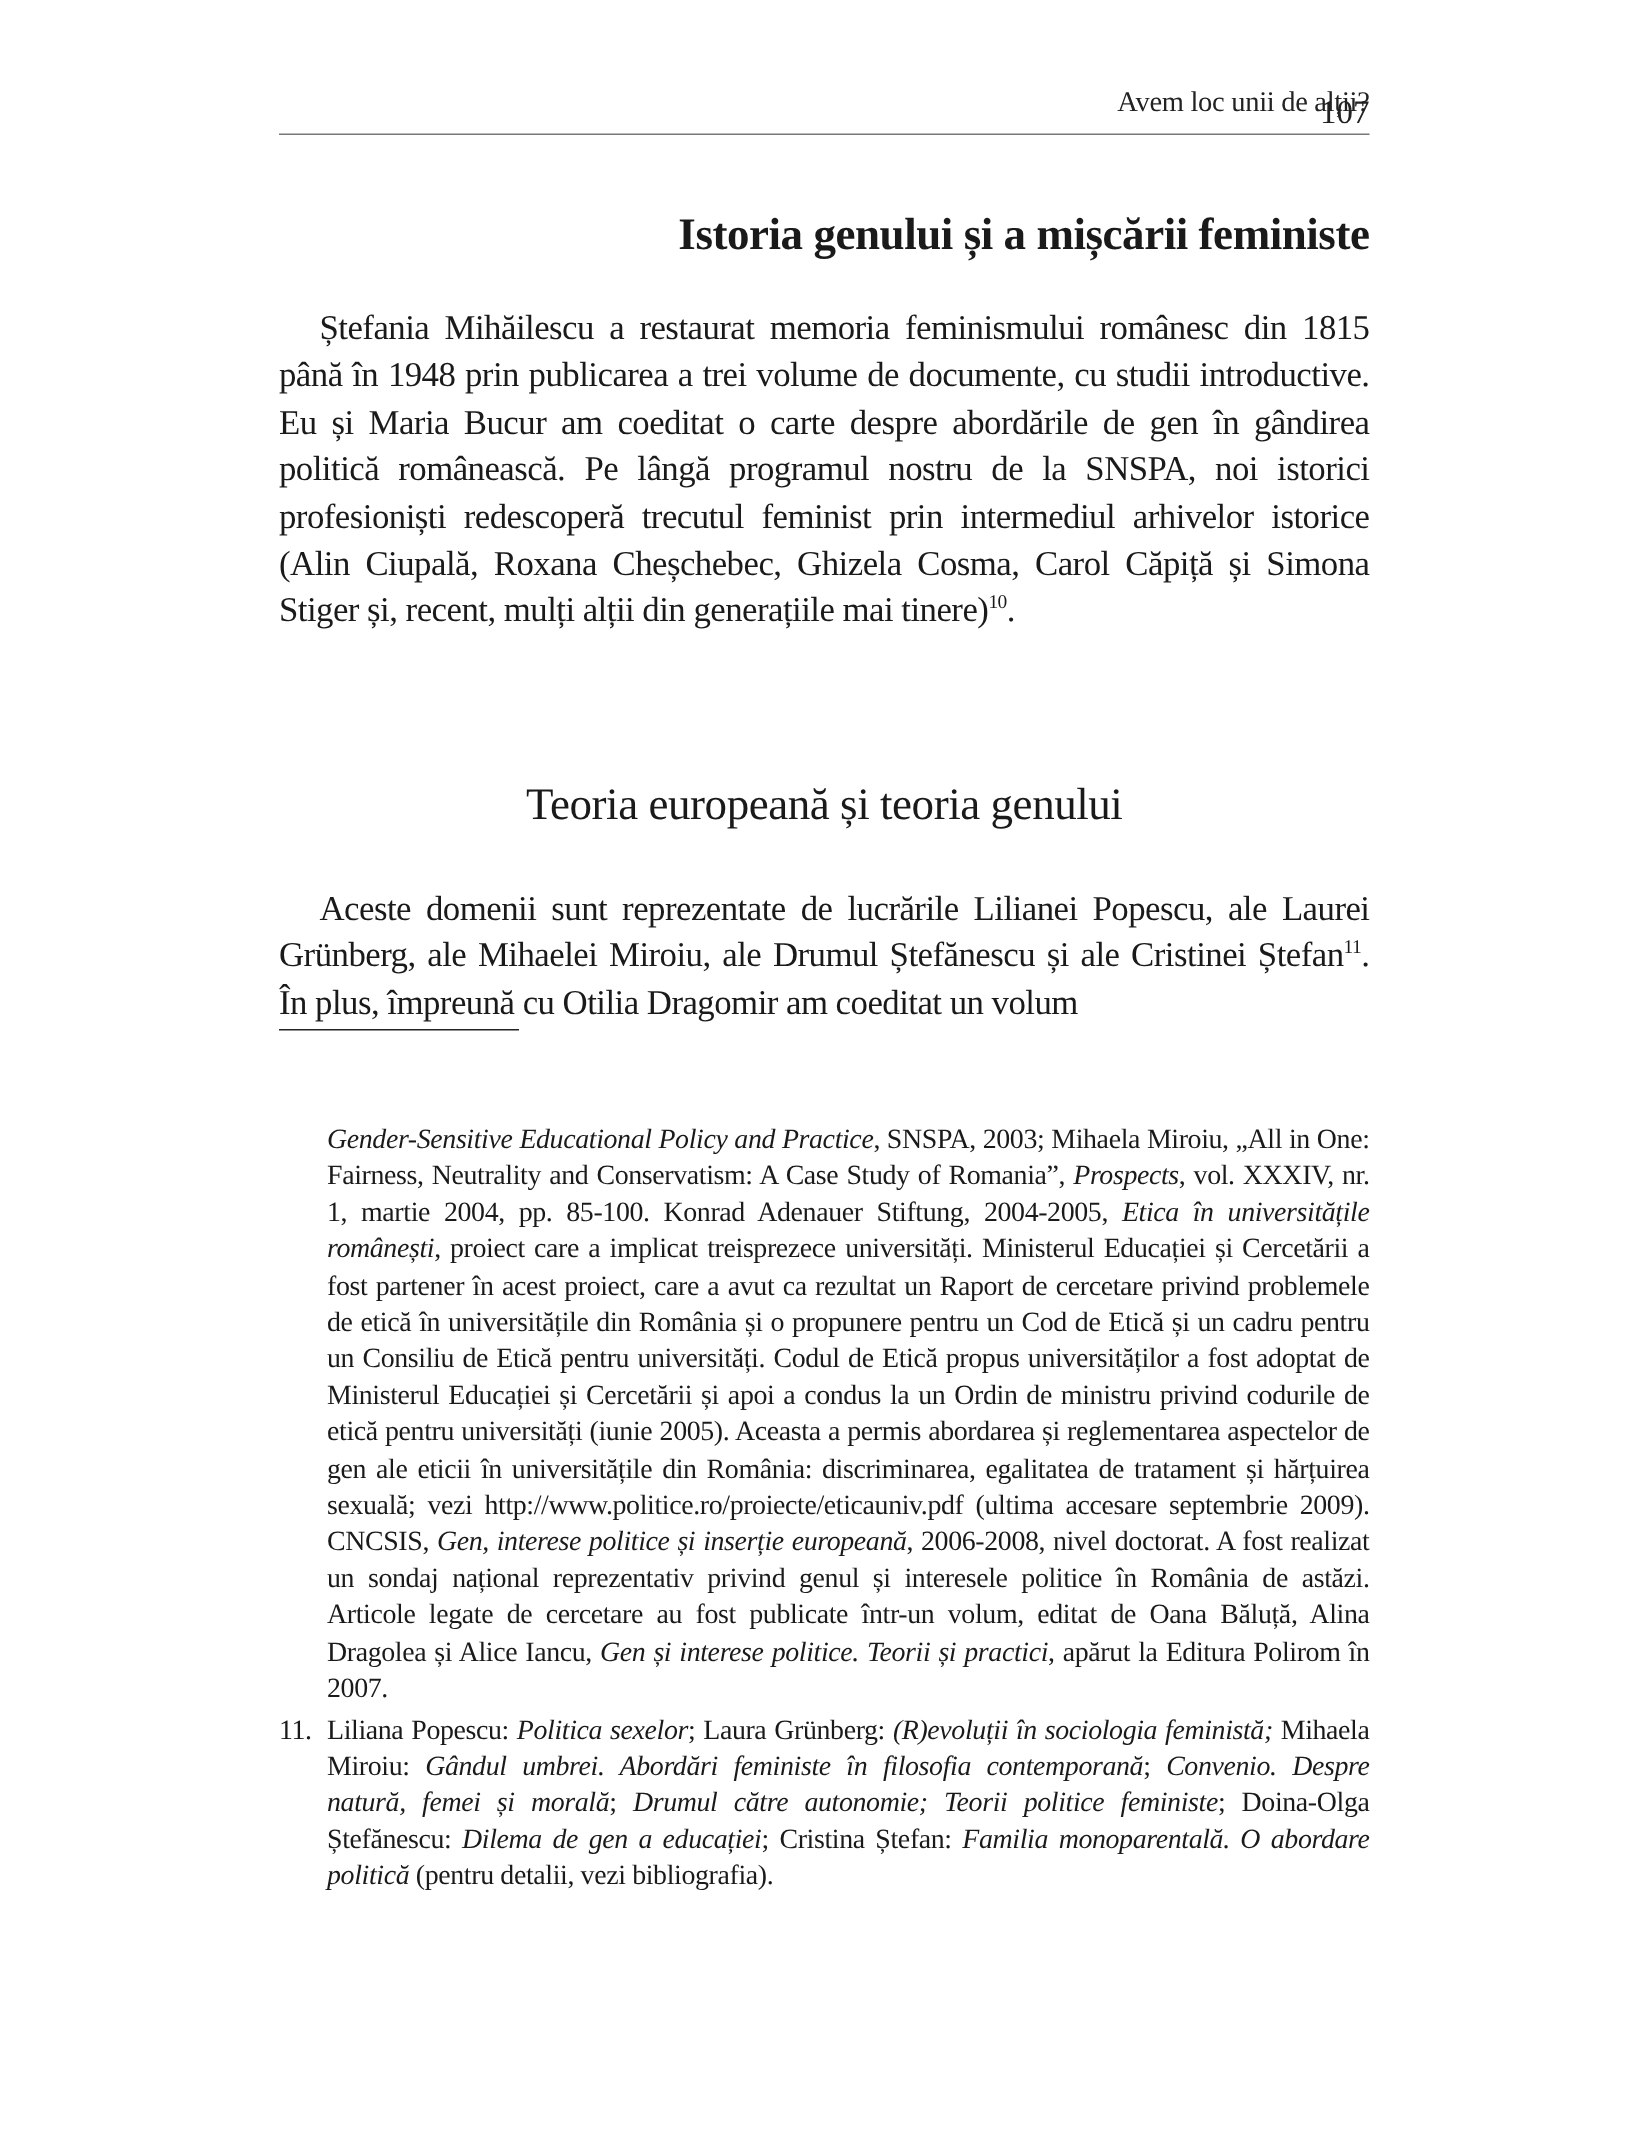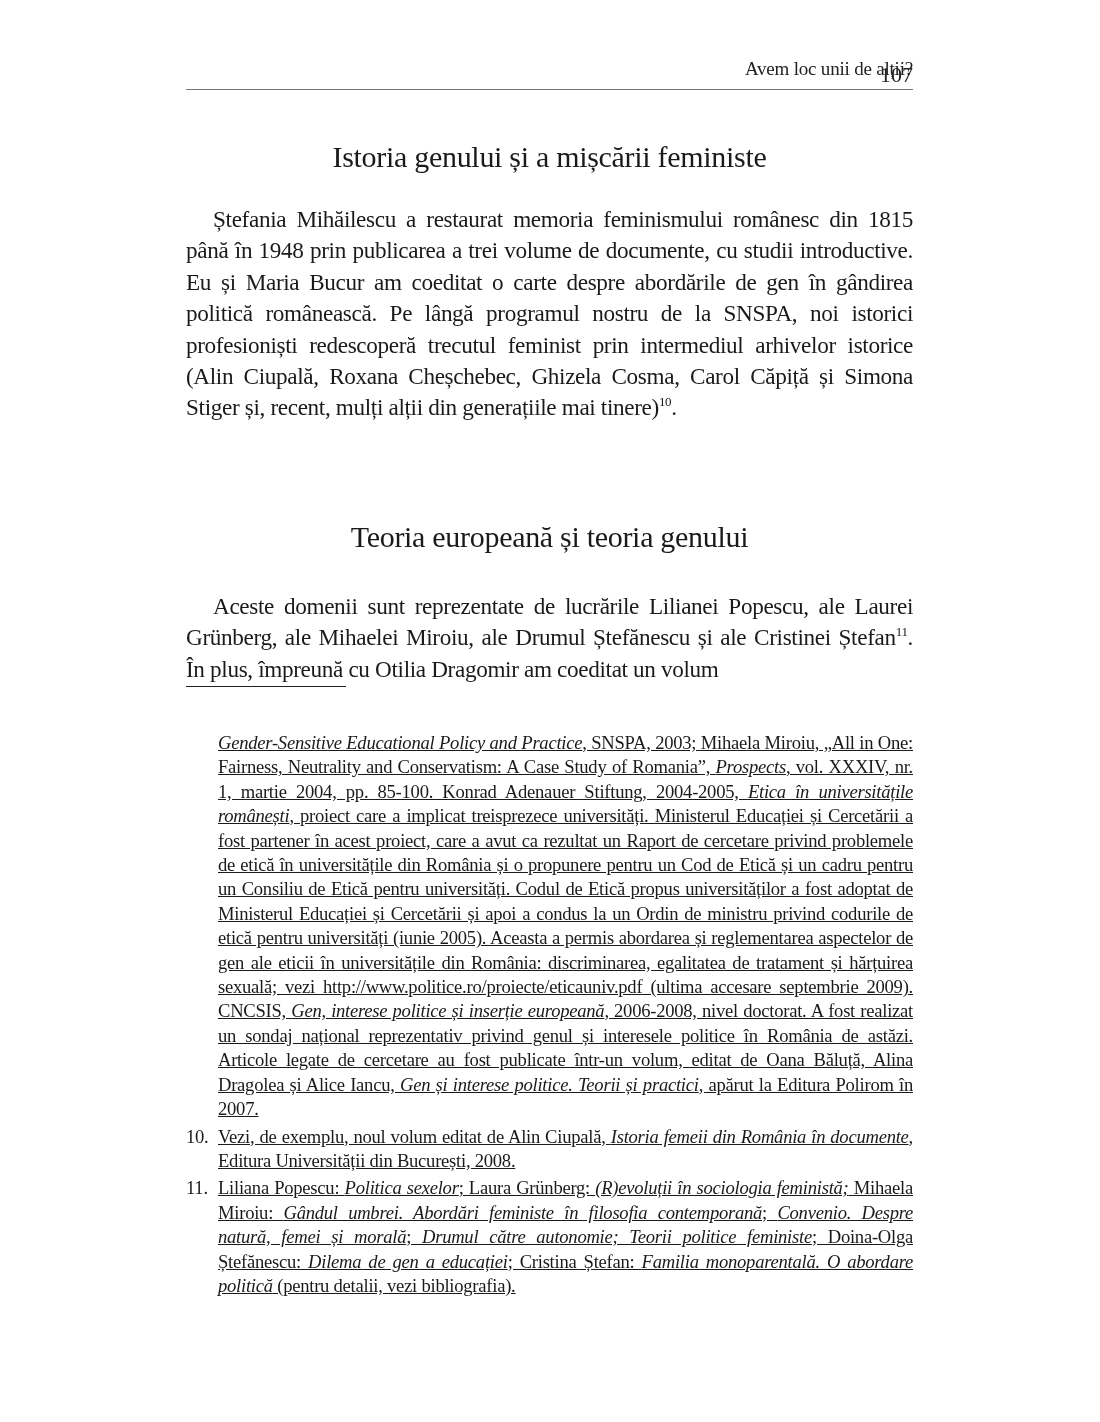--- a/index.html
+++ b/index.html
@@ -11,51 +11,47 @@
                    font-size: 19px; letter-spacing: -0.2px; color: #222; }
   .page-number { position: absolute; right: 0; top: 4px; font-size: 22px; color: #222; }
   .head-rule { position: absolute; top: 89px; left: 0; width: 727px; height: 0;
                border-top: 1.2px solid #777; }
   .section-title { position: absolute; left: 0; width: 727px; text-align: center;
                    font-size: 30px; letter-spacing: -0.3px; color: #1a1a1a; }
   .body-par { position: absolute; left: 0; width: 727px; font-size: 23.2px; line-height: 31.4px;
               text-align: justify; text-indent: 27px; letter-spacing: -0.35px; hyphens: none; }
   .body-par sup { font-size: 13px; line-height: 0; vertical-align: 9px; }
   .fn-rule { position: absolute; left: 0; top: 686px; width: 160px; height: 0; border-top: 1.5px solid #222; }
-  .footnotes { position: absolute; left: 0; top: 731px; width: 727px; text-decoration: underline; }
+  .footnotes { position: absolute; left: 0; top: 748px; width: 727px; }
   .fn { font-size: 18.6px; line-height: 24.4px; text-align: justify; letter-spacing: -0.25px;
         padding-left: 32px; position: relative; margin: 0 0 3px 0; }
   .fn-num { position: absolute; left: 0; top: 0; width: 30px; }
   .fn-text i { font-style: italic; }
 </style>
 </head>
 <body>
 
 <div class="page">
   <div class="running-head">
     <span class="running-title">Avem loc unii de alții?</span>
     <span class="page-number">107</span>
   </div>
   <div class="head-rule"></div>
 
-  <h2 class="section-title" style="top:140px;margin:0;font-weight:normal;">Istoria genului și a mișcării feministe</h2>
+  <h2 class="section-title" style="top:140px;margin:0;font-weight:bold;text-align:right;">Istoria genului și a mișcării feministe</h2>
   <p class="body-par" style="top:204px;margin:0;"><span>Ștefania Mihăilescu a restaurat memoria feminismului românesc din 1815 până în 1948 prin publicarea a trei volume de documente, cu studii introductive. Eu și Maria Bucur am coeditat o carte despre abordările de gen în gândirea politică românească. Pe lângă programul nostru de la SNSPA, noi istorici profesioniști redescoperă trecutul feminist prin intermediul arhivelor istorice (Alin Ciupală, Roxana Cheșchebec, Ghizela Cosma, Carol Căpiță și Simona Stiger și, recent, mulți alții din generațiile mai tinere)</span><sup>10</sup><span>.</span></p>
 
   <h2 class="section-title" style="top:520px;margin:0;font-weight:normal;">Teoria europeană și teoria genului</h2>
   <p class="body-par" style="top:591px;margin:0;"><span>Aceste domenii sunt reprezentate de lucrările Lilianei Popescu, ale Laurei Grünberg, ale Mihaelei Miroiu, ale Drumul Ștefănescu și ale Cristinei Ștefan</span><sup>11</sup><span>. În plus, împreună cu Otilia Dragomir am coeditat un volum</span></p>
 
   <div class="fn-rule"></div>
 
   <div class="footnotes">
     <div class="fn">
       <span class="fn-num"></span>
       <span class="fn-text"><i>Gender-Sensitive Educational Policy and Practice</i><span>, SNSPA, 2003; Mihaela Miroiu, „All in One: Fairness, Neutrality and Conservatism: A Case Study of Romania”, </span><i>Prospects</i><span>, vol. XXXIV, nr. 1, martie 2004, pp. 85-100. Konrad Adenauer Stiftung, 2004-2005, </span><i>Etica în universitățile românești</i><span>, proiect care a implicat treisprezece universități. Ministerul Educației și Cercetării a fost partener în acest proiect, care a avut ca rezultat un Raport de cercetare privind problemele de etică în universitățile din România și o propunere pentru un Cod de Etică și un cadru pentru un Consiliu de Etică pentru universități. Codul de Etică propus universităților a fost adoptat de Ministerul Educației și Cercetării și apoi a condus la un Ordin de ministru privind codurile de etică pentru universități (iunie 2005). Aceasta a permis abordarea și reglementarea aspectelor de gen ale eticii în universitățile din România: discriminarea, egalitatea de tratament și hărțuirea sexuală; vezi http://www.politice.ro/proiecte/eticauniv.pdf (ultima accesare septembrie 2009). CNCSIS, </span><i>Gen, interese politice și inserție europeană</i><span>, 2006-2008, nivel doctorat. A fost realizat un sondaj național reprezentativ privind genul și interesele politice în România de astăzi. Articole legate de cercetare au fost publicate într-un volum, editat de Oana Băluță, Alina Dragolea și Alice Iancu, </span><i>Gen și interese politice. Teorii și practici</i><span>, apărut la Editura Polirom în 2007.</span></span>
     </div>
     <div class="fn">
-      <span class="fn-num">10.</span>
-      <span class="fn-text"><span>Vezi, de exemplu, noul volum editat de Alin Ciupală, </span><i>Istoria femeii din România în documente</i><span>, Editura Universității din București, 2008.</span></span>
-    </div>
-    <div class="fn">
       <span class="fn-num">11.</span>
       <span class="fn-text"><span>Liliana Popescu: </span><i>Politica sexelor</i><span>; Laura Grünberg: </span><i>(R)evoluții în sociologia feministă;</i><span> Mihaela Miroiu: </span><i>Gândul umbrei. Abordări feministe în filosofia contemporană</i><span>; </span><i>Convenio. Despre natură, femei și morală</i><span>; </span><i>Drumul către autonomie; Teorii politice feministe</i><span>; Doina-Olga Ștefănescu: </span><i>Dilema de gen a educației</i><span>; Cristina Ștefan: </span><i>Familia monoparentală. O abordare politică</i><span> (pentru detalii, vezi bibliografia).</span></span>
     </div>
   </div>
 </div>
 
 </body></html>

